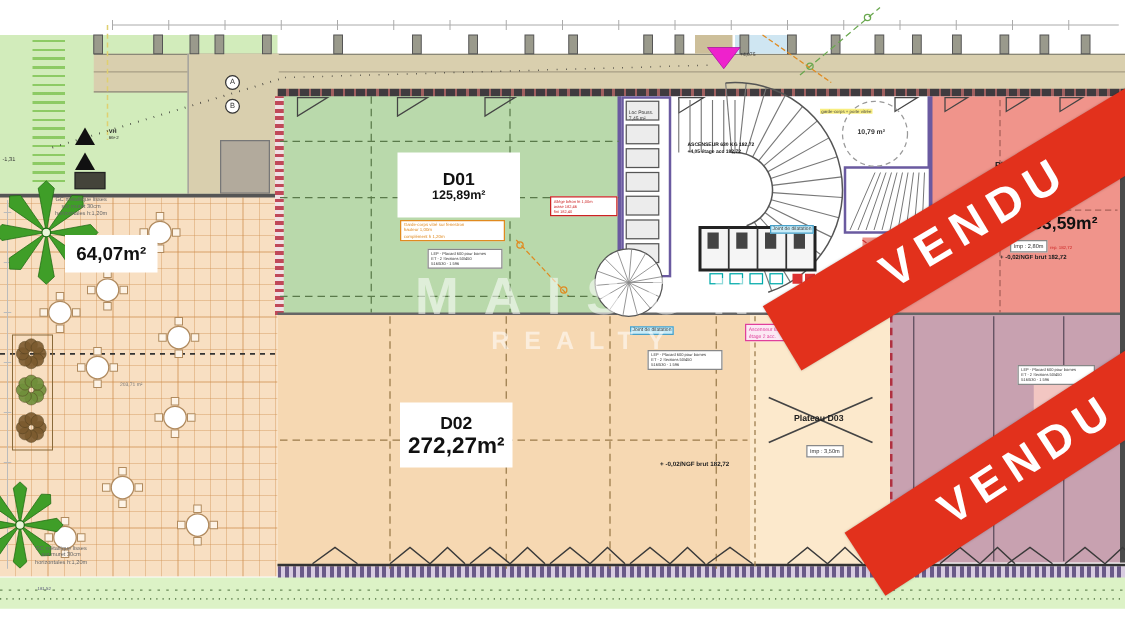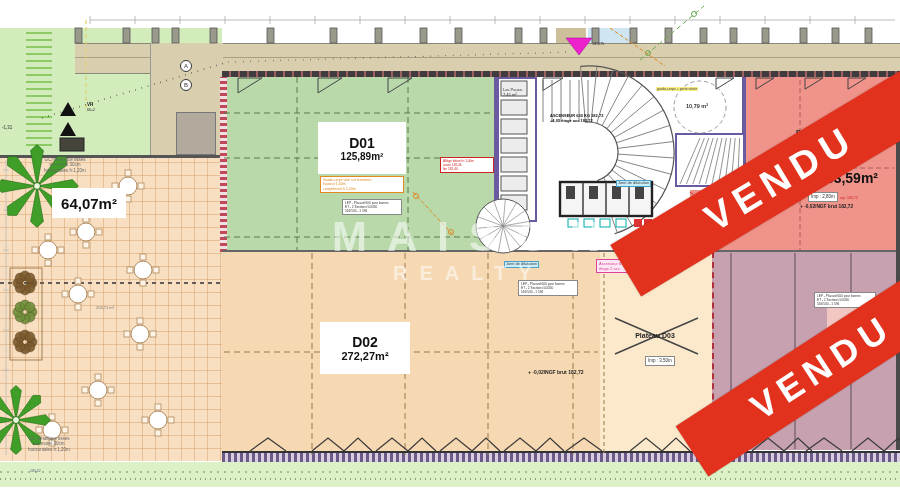--- a/index.html
+++ b/index.html
@@ -332,27 +332,27 @@
       <circle cx="20.056168486259963" cy="346.955656360539" r="5" fill="#7b5a2e" stroke="#4a3a1a" stroke-width="0.4" opacity="0.9"></circle>
       <circle cx="18.000008877907224" cy="342.0111485704154" r="5" fill="#7b5a2e" stroke="#4a3a1a" stroke-width="0.4" opacity="0.9"></circle>
       <circle cx="20.04040830565409" cy="337.06011637532066" r="5" fill="#7b5a2e" stroke="#4a3a1a" stroke-width="0.4" opacity="0.9"></circle>
       <circle cx="24.98327715321403" cy="335.00001997528597" r="5" fill="#7b5a2e" stroke="#4a3a1a" stroke-width="0.4" opacity="0.9"></circle>
       <circle cx="29.93593260305896" cy="337.0364761169045" r="5" fill="#7b5a2e" stroke="#4a3a1a" stroke-width="0.4" opacity="0.9"></circle>
     </svg>
 
   <div class="wm" style="left:332px;top:213px;font-size:42px;letter-spacing:20px;text-align:center;">MAISON</div>
   <div class="wm" style="left:393px;top:262px;font-size:20px;letter-spacing:12px;">REALTY</div>
 
-  <div class="lbl" style="left:318px;top:122px;width:88px;height:52px;">
+  <div class="lbl" style="left:318px;top:122px;width:98px;height:52px;">
     <div style="font-size:14px;">D01</div>
     <div style="font-size:10px;">125,89m²</div>
   </div>
   <div class="lbl" style="left:320px;top:322px;width:90px;height:52px;">
     <div style="font-size:14px;">D02</div>
-    <div style="font-size:11px;">272,27m²</div>
+    <div style="font-size:18px;">272,27m²</div>
   </div>
   <div class="lbl" style="left:52px;top:188px;width:74px;height:30px;font-size:15px;">64,07m²</div>
 
   <div class="tinytext" style="left:796px;top:129px;font-size:7px;font-weight:bold;color:#222;">Plateau D05</div>
   <div class="tinytext" style="left:800px;top:140px;font-size:6px;color:#333;">133,70</div>
   <div class="tinytext" style="left:790px;top:170px;width:88px;font-size:14px;font-weight:bold;color:#111;text-align:right;">133,59m²</div>
   <div class="tinybox" style="left:808px;top:192px;font-size:4.5px;">Imp : 2,80m</div>
   <div class="tinytext" style="left:800px;top:204px;font-size:4.8px;color:#222;font-weight:bold;">+ -0,02/NGF brut 182,72</div>
 
   <div class="tinytext" style="left:622px;top:332px;width:66px;text-align:center;font-size:7px;font-weight:bold;color:#222;">Plateau D03</div>

